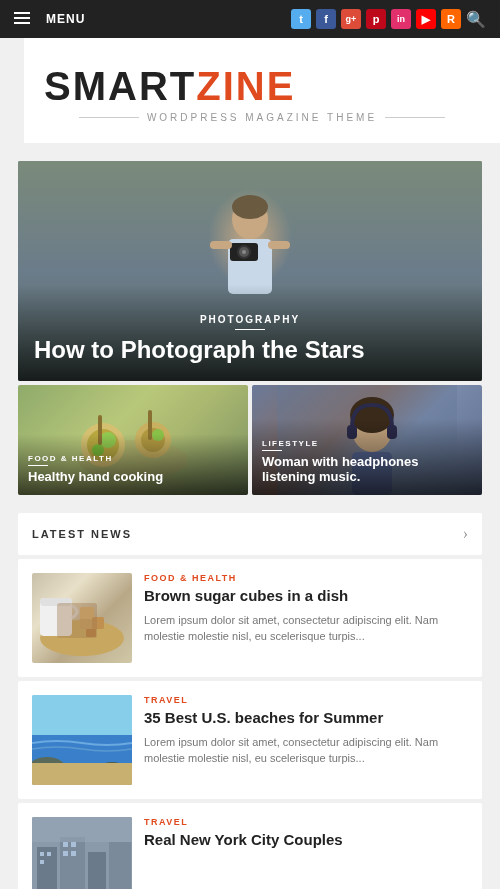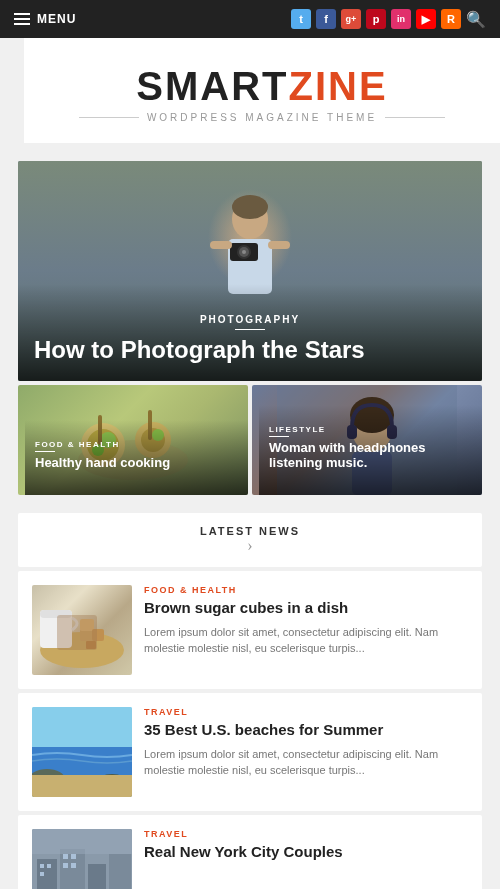--- a/index.html
+++ b/index.html
@@ -20,22 +20,22 @@
       justify-content: space-between;
       padding: 0 14px;
     }
     #menu-label {
       color: #fff;
       font-size: 12px;
       font-family: Arial, sans-serif;
       font-weight: bold;
       letter-spacing: 1px;
       display: flex;
-      align-items: center;
-      gap: 7px;
+      align-items: flex-start;
+      gap: 16px;
       cursor: pointer;
     }
     .hamburger-lines { display: flex; flex-direction: column; gap: 3px; }
     .hamburger-lines span { display: block; width: 16px; height: 2px; background: #fff; }
     #social-icons { display: flex; align-items: center; gap: 5px; }
     .social-icon {
       width: 20px; height: 20px;
       border-radius: 3px;
       display: flex; align-items: center; justify-content: center;
       font-size: 11px;
@@ -54,21 +54,21 @@
 
     
     #content-wrapper {
       background: #f0f0f0;
       padding: 0 0 20px 0;
     }
 
     
     #site-header {
       background: #fff;
-      text-align: center;
+      text-align: left;
       padding: 28px 20px 20px;
       margin-left: 24px;
     }
     #site-title {
       font-size: 40px;
       font-family: Arial, sans-serif;
       font-weight: 900;
       letter-spacing: 2px;
       line-height: 1;
     }
@@ -165,22 +165,21 @@
     .thumb-food {
       background: linear-gradient(135deg, #8faa6a 0%, #b8c87a 40%, #aab870 60%, #7a9060 100%);
     }
     .thumb-lifestyle {
       background: linear-gradient(135deg, #6a7a9a 0%, #8a6a5a 40%, #7a8aaa 60%, #5a6a8a 100%);
     }
     .thumb-overlay {
       position: absolute;
       bottom: 0; left: 0; right: 0;
       background: linear-gradient(to top, rgba(0,0,0,0.7) 0%, transparent 100%);
-      padding: 20px 10px 24px;
-      margin-left: 7px;
+      padding: 20px 10px 10px;
     }
     .thumb-category {
       color: #fff;
       font-size: 8px;
       font-family: Arial, sans-serif;
       font-weight: bold;
       letter-spacing: 1.5px;
       margin-bottom: 3px;
     }
     .thumb-category::after {
@@ -201,21 +200,20 @@
 
     
     #latest-news-header {
       background: #fff;
       margin: 18px 18px 0;
       padding: 12px 14px;
       display: flex;
       align-items: center;
       justify-content: space-between;
       border-radius: 2px;
-      flex-direction: column;
     }
     #latest-news-label {
       font-size: 11px;
       font-family: Arial, sans-serif;
       font-weight: bold;
       letter-spacing: 2px;
       color: #333;
     }
     #latest-news-arrow {
       color: #999;

